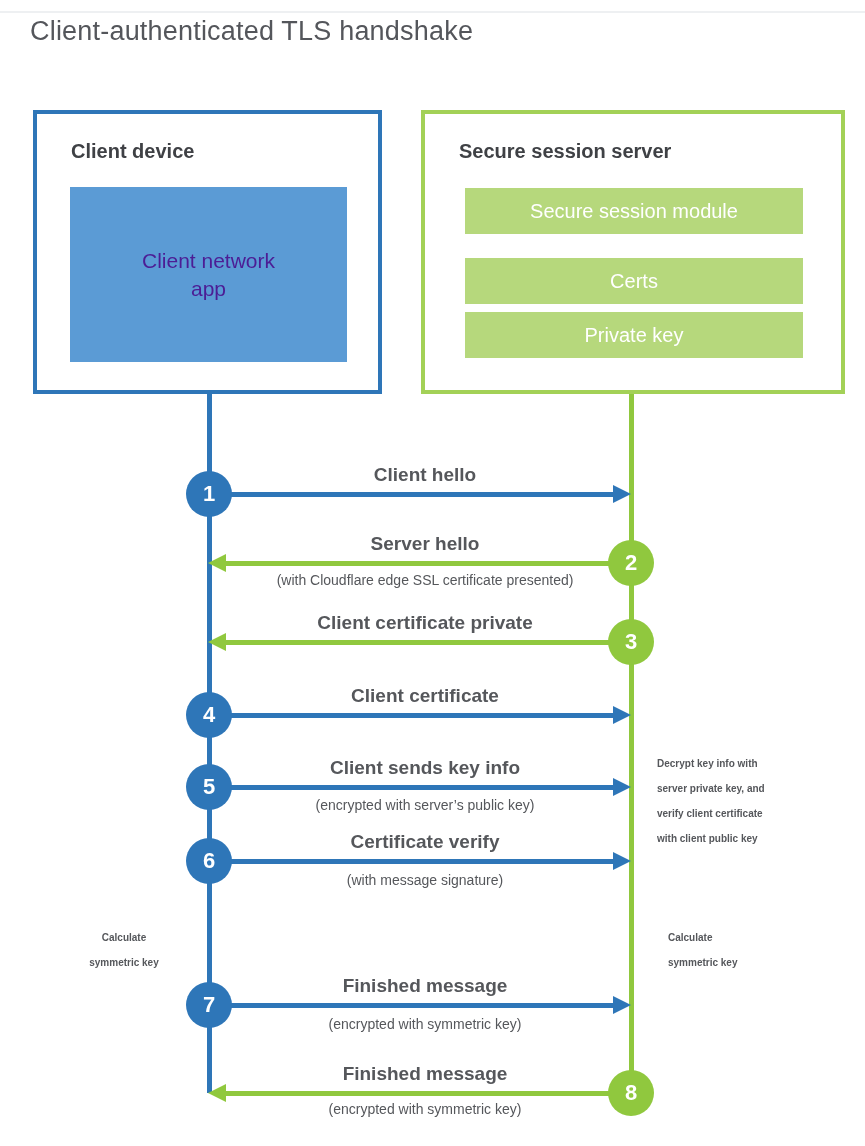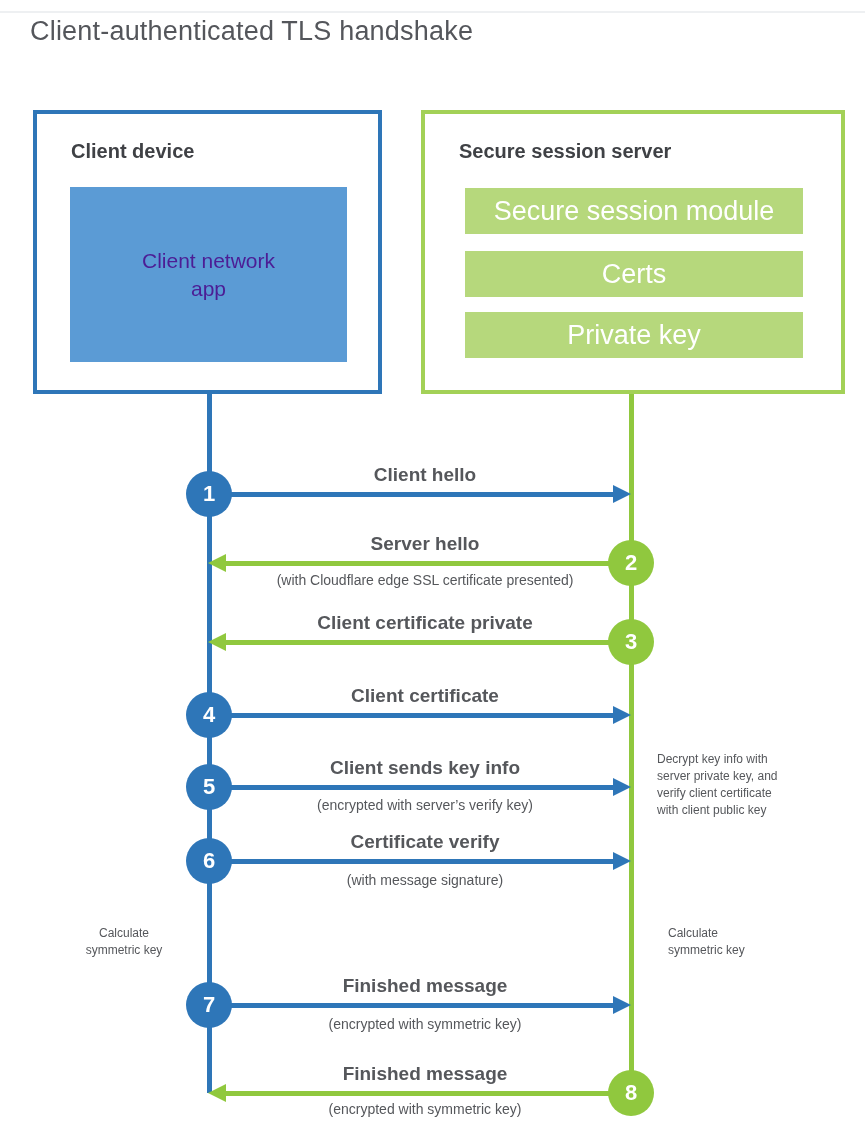--- a/index.html
+++ b/index.html
@@ -29,21 +29,21 @@
     font-size:20px;font-weight:bold;color:var(--heading);margin-left:34px;
   }
   .appbox{
     position:absolute;left:33px;top:73px;width:277px;height:175px;background:var(--blue-fill);
     display:flex;align-items:center;justify-content:center;text-align:center;
     color:#4c1d95;font-size:21px;line-height:28px;white-space:pre-line;
   }
   .bar{
     position:absolute;left:40px;width:338px;height:46px;background:var(--green-fill);
     display:flex;align-items:center;justify-content:center;
-    color:#ffffff;font-size:27px;
+    color:#ffffff;font-size:20px;
   }
   .vline{position:absolute;width:5px;}
   .vline.blue{background:var(--blue);}
   .vline.green{background:var(--green);}
   .circle{
     position:absolute;width:46px;height:46px;border-radius:50%;
     display:flex;align-items:center;justify-content:center;
     color:#ffffff;font-size:22px;font-weight:bold;z-index:3;
   }
   .circle.blue{background:var(--blue);}
@@ -56,22 +56,22 @@
   .head.left.green{border-right:18px solid var(--green);}
   .msg{
     position:absolute;left:225px;width:400px;text-align:center;
     font-size:19px;color:var(--label);z-index:2;font-weight:bold;
   }
   .submsg{
     position:absolute;left:225px;width:400px;text-align:center;
     font-size:14px;color:var(--label);z-index:2;
   }
   .note{
-    position:absolute;font-size:12px;line-height:17px;color:var(--label);
-    white-space:pre-line;z-index:2;
+    position:absolute;font-size:10px;line-height:25px;color:var(--label);
+    white-space:pre-line;z-index:2;font-weight:bold;
   }
   .note.right{left:657px;width:170px;text-align:left;}
   .calc-left{left:52px;width:144px;top:925px;text-align:center;}
   .calc-right{left:668px;width:140px;top:925px;text-align:left;}
 </style>
 </head>
 <body>
 
 <div id="canvas">
 
@@ -81,21 +81,21 @@
 
   <div class="bigbox blue">
     <div class="boxheading">Client device</div>
     <div class="appbox">Client network
 app</div>
   </div>
 
   <div class="bigbox green">
     <div class="boxheading">Secure session server</div>
     <div class="bar" style="top:74px;">Secure session module</div>
-    <div class="bar" style="top:137px;">Certs</div>
+    <div class="bar" style="top:144px;">Certs</div>
     <div class="bar" style="top:198px;">Private key</div>
   </div>
 
   <div class="vline blue" style="left:207px;top:394px;height:699px;"></div>
   <div class="vline green" style="left:629px;top:394px;height:705px;"></div>
 
   <div class="circle blue" style="left:186px;top:471px;">1</div>
   <div class="hline blue" style="left:230px;top:492px;width:384px;"></div>
   <div class="head right blue" style="left:613px;top:485px;"></div>
   <div class="msg" style="top:464px;">Client hello</div>
@@ -113,21 +113,21 @@
 
   <div class="circle blue" style="left:186px;top:692px;">4</div>
   <div class="hline blue" style="left:230px;top:713px;width:384px;"></div>
   <div class="head right blue" style="left:613px;top:706px;"></div>
   <div class="msg" style="top:685px;">Client certificate</div>
 
   <div class="circle blue" style="left:186px;top:764px;">5</div>
   <div class="hline blue" style="left:230px;top:785px;width:384px;"></div>
   <div class="head right blue" style="left:613px;top:778px;"></div>
   <div class="msg" style="top:757px;">Client sends key info</div>
-  <div class="submsg" style="top:797px;">(encrypted with server’s verify key)</div>
+  <div class="submsg" style="top:797px;">(encrypted with server’s public key)</div>
 
   <div class="circle blue" style="left:186px;top:838px;">6</div>
   <div class="hline blue" style="left:230px;top:859px;width:384px;"></div>
   <div class="head right blue" style="left:613px;top:852px;"></div>
   <div class="msg" style="top:831px;">Certificate verify</div>
   <div class="submsg" style="top:872px;">(with message signature)</div>
 
   <div class="circle blue" style="left:186px;top:982px;">7</div>
   <div class="hline blue" style="left:230px;top:1003px;width:384px;"></div>
   <div class="head right blue" style="left:613px;top:996px;"></div>

